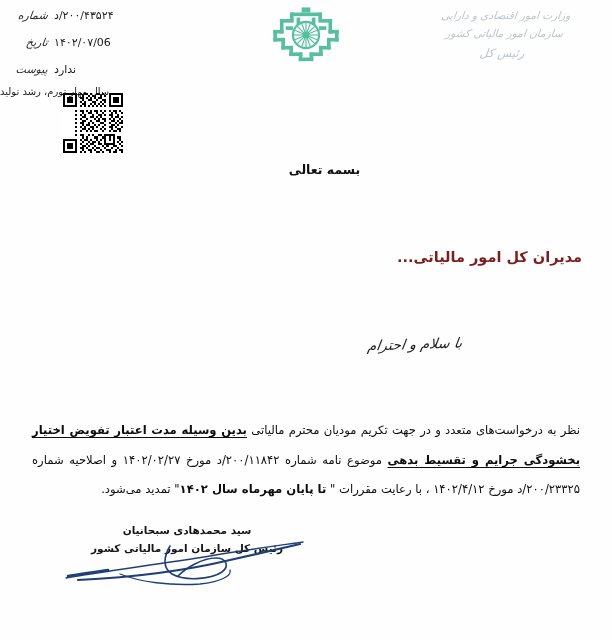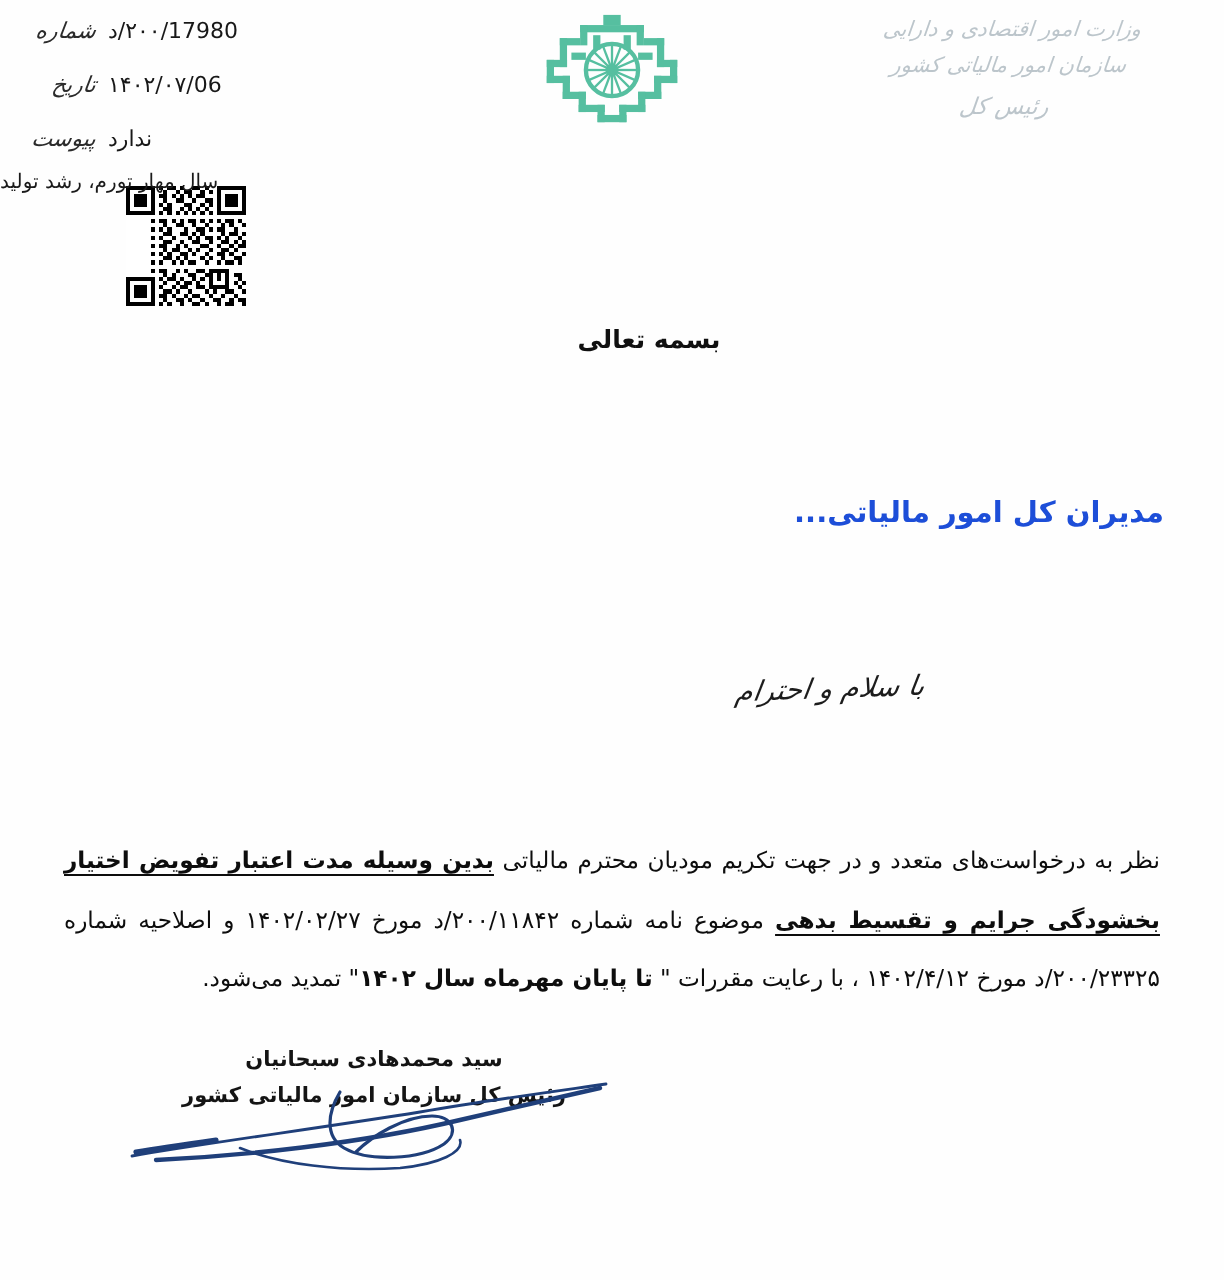--- a/index.html
+++ b/index.html
@@ -126,21 +126,21 @@
     padding-left: 37px;
   }
 
   
   .addressee {
     position: absolute;
     top: 249px;
     right: 30px;
     font-size: 14.5px;
     font-weight: bold;
-    color: #1d4ed8;
+    color: #7f1d1d;
   }
 
   .subject {
     position: absolute;
     top: 283px;
     right: 30px;
     left: 30px;
     font-size: 11.5px;
     font-weight: bold;
     color: #101010;
@@ -279,21 +279,21 @@
         <rect x="22" y="28" width="10" height="5"></rect>
         <rect x="68" y="28" width="10" height="5"></rect>
       </g>
     </svg>
   </div>
 
   <div class="hdr-fields">
     <div class="fld">
       <span class="fld-rule"></span>
       <span class="fld-label">شماره</span>
-      <span class="fld-val">۲۰۰/17980/د</span>
+      <span class="fld-val">۲۰۰/۴۳۵۲۴/د</span>
     </div>
     <div class="fld">
       <span class="fld-rule"></span>
       <span class="fld-label">تاریخ</span>
       <span class="fld-val">۱۴۰۲/۰۷/06</span>
     </div>
     <div class="fld attach">
       <span class="fld-rule"></span>
       <span class="fld-label">پیوست</span>
       <span class="fld-val">ندارد</span>

